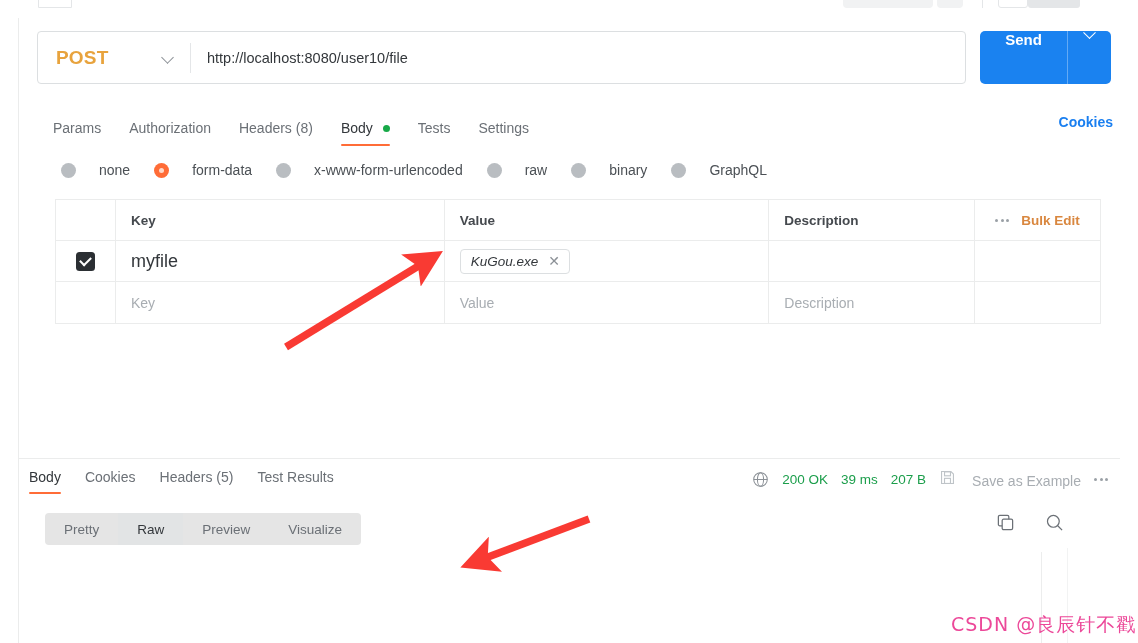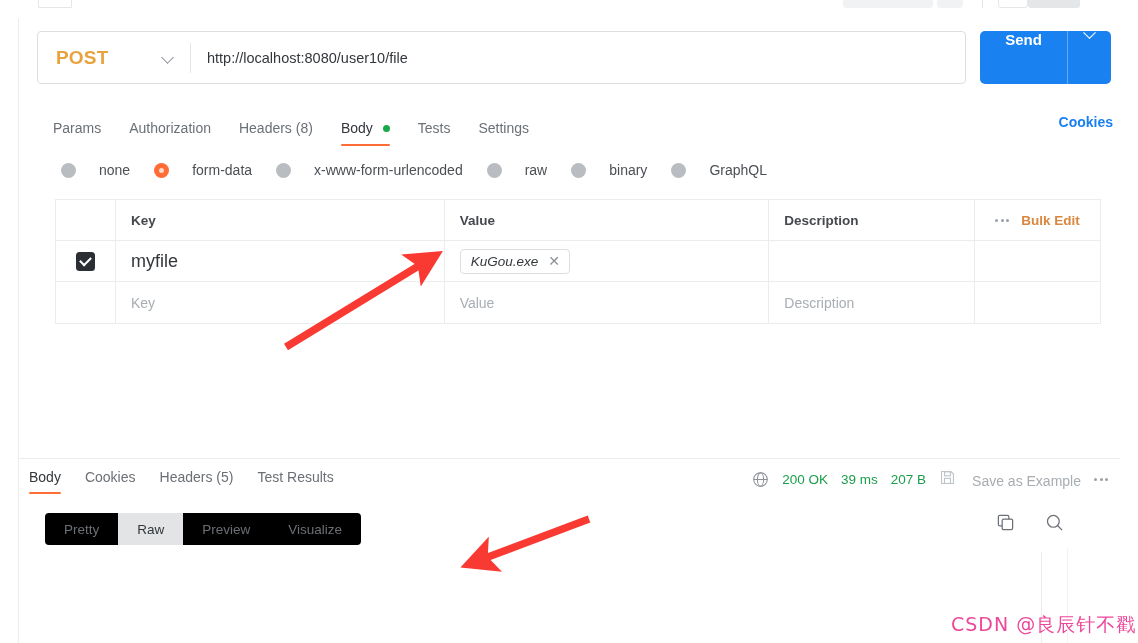--- a/index.html
+++ b/index.html
@@ -165,21 +165,21 @@
   }
 
   .status-bar { position: absolute; right: 12px; top: 10px; display: flex; align-items: center; gap: 13px; }
   .globe-icon { width: 17px; height: 17px; }
   .status-text { font-size: 13.5px; color: #1b9e4b; white-space: nowrap; }
   .save-example { display: flex; align-items: flex-end; gap: 16px; cursor: pointer; }
   .save-label { color: #a8adb2; font-size: 14px; }
 
   .seg-group {
     position: absolute; left: 26px; top: 54px; height: 32px; display: flex;
-    background: #000000; border-radius: 4px; overflow: hidden;
+    background: #e5e5e5; border-radius: 4px; overflow: hidden;
   }
   .seg {
     display: flex; align-items: center; justify-content: center; padding: 0 19px;
     height: 32px; color: #6b7076; font-size: 13.5px; cursor: pointer;
   }
   .seg.active { background: #e2e4e5; color: #33373b; }
 
   .resp-icons { position: absolute; right: 56px; top: 54px; display: flex; align-items: center; gap: 30px; }
 
   .resp-body {

